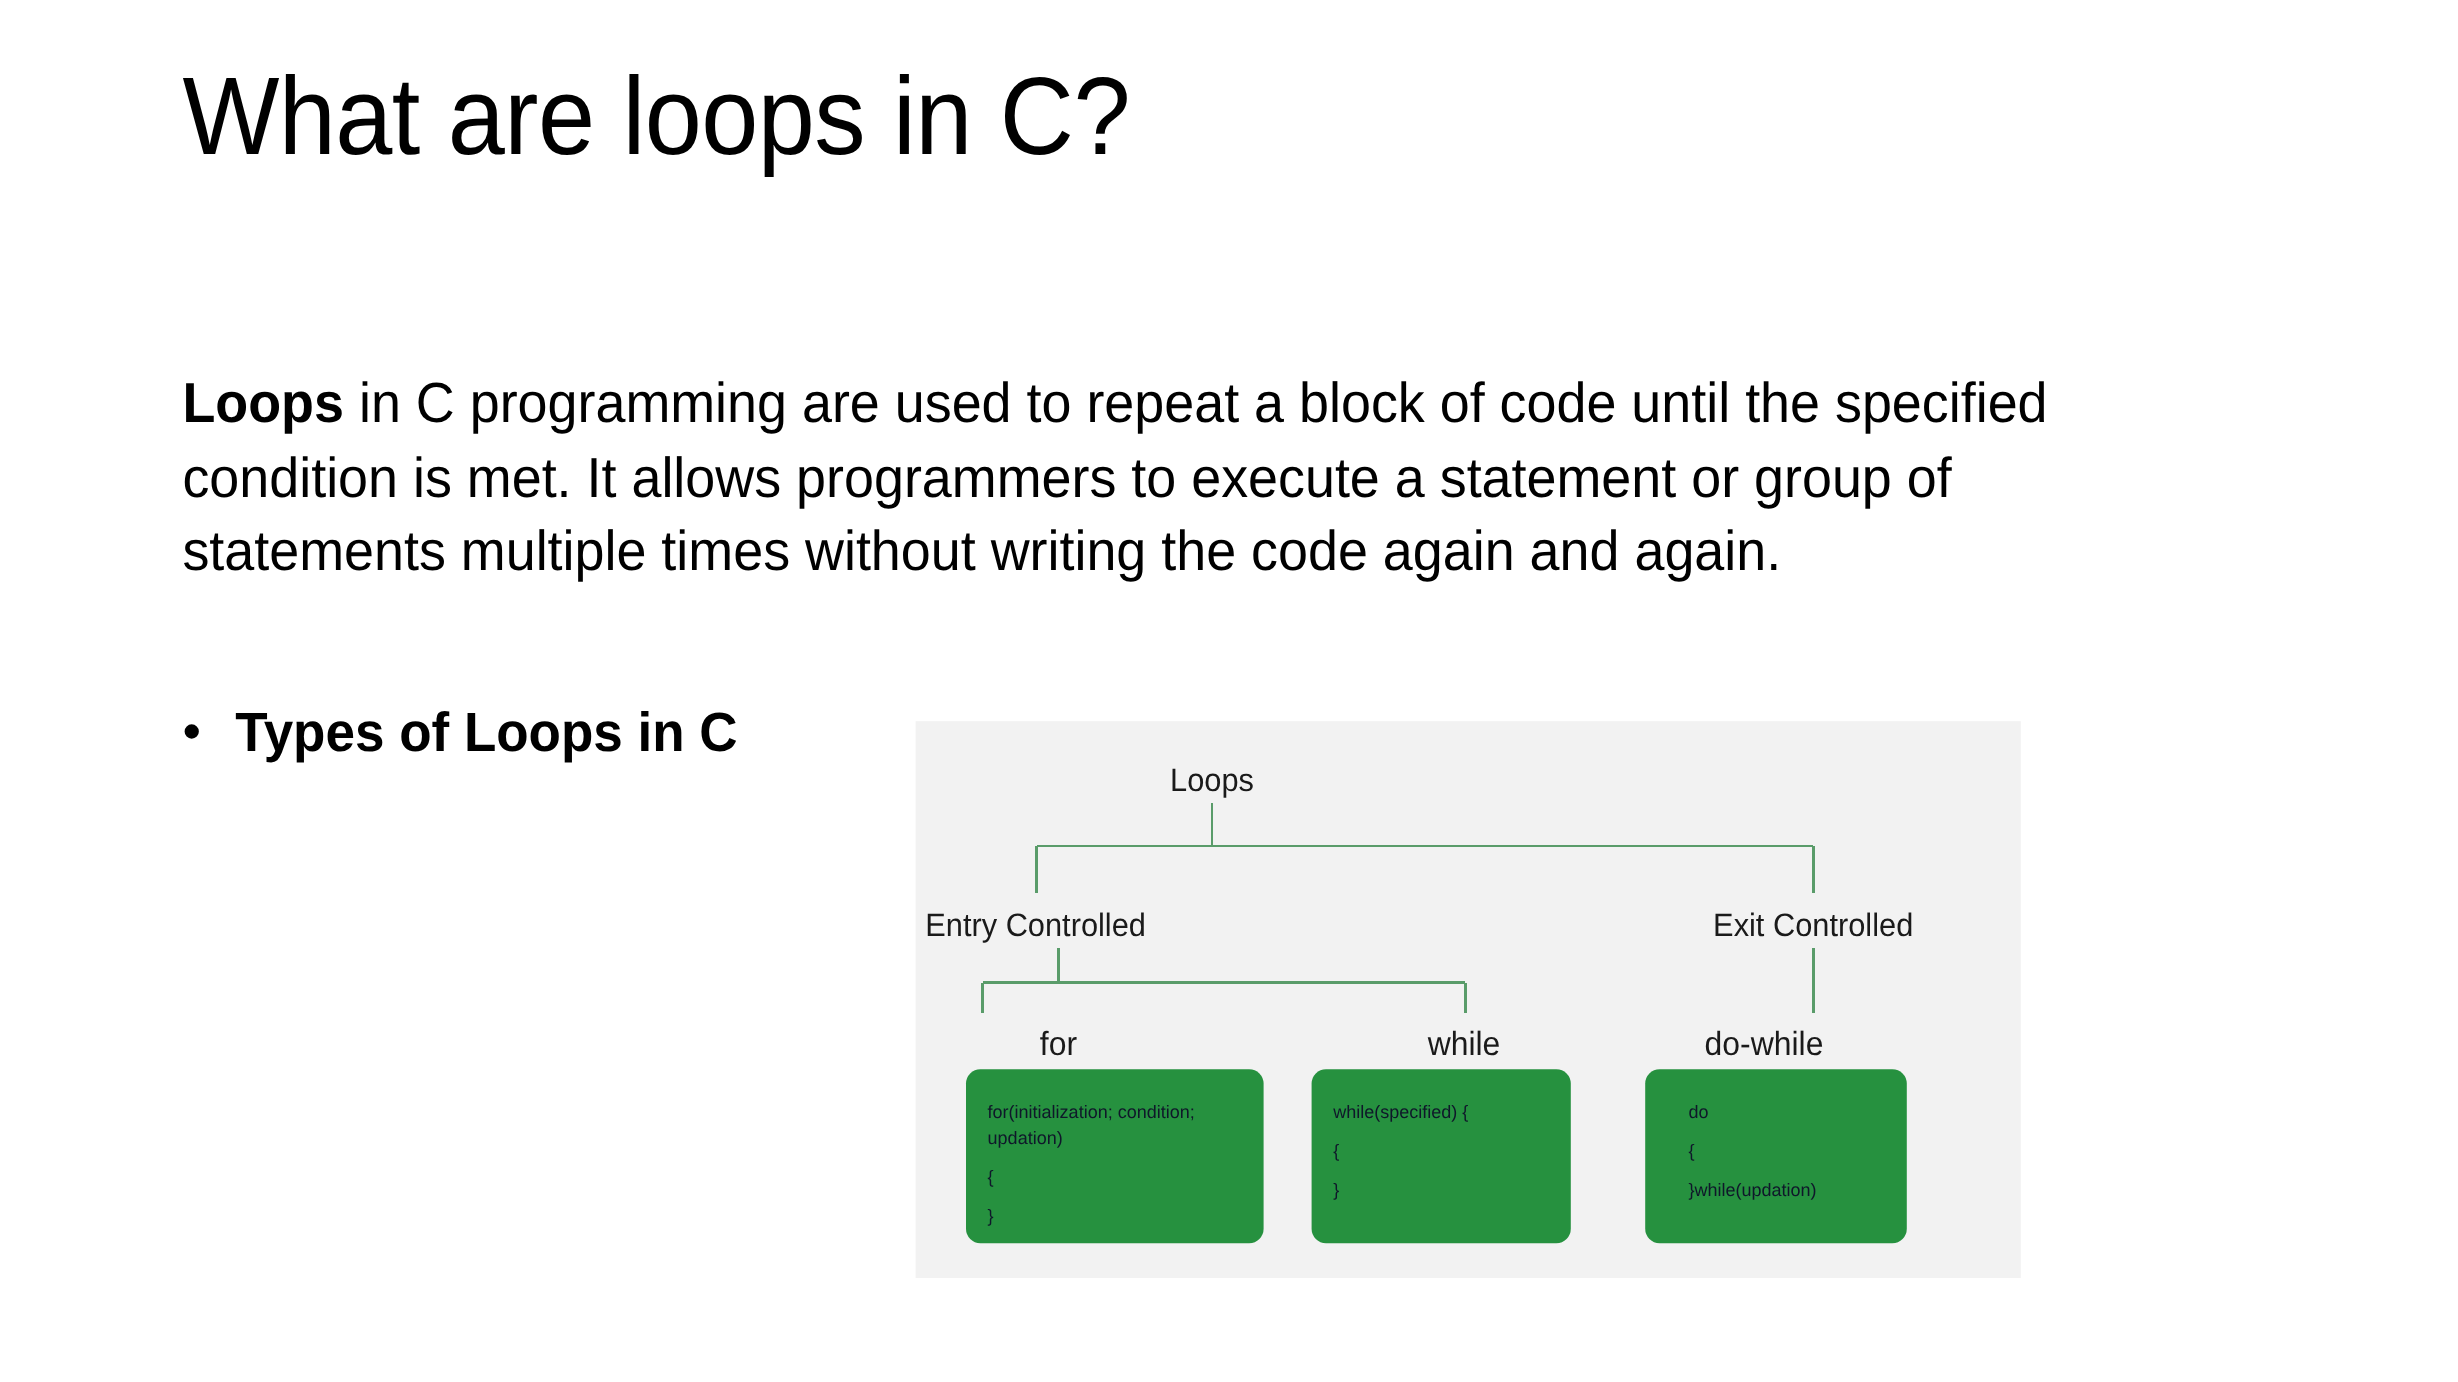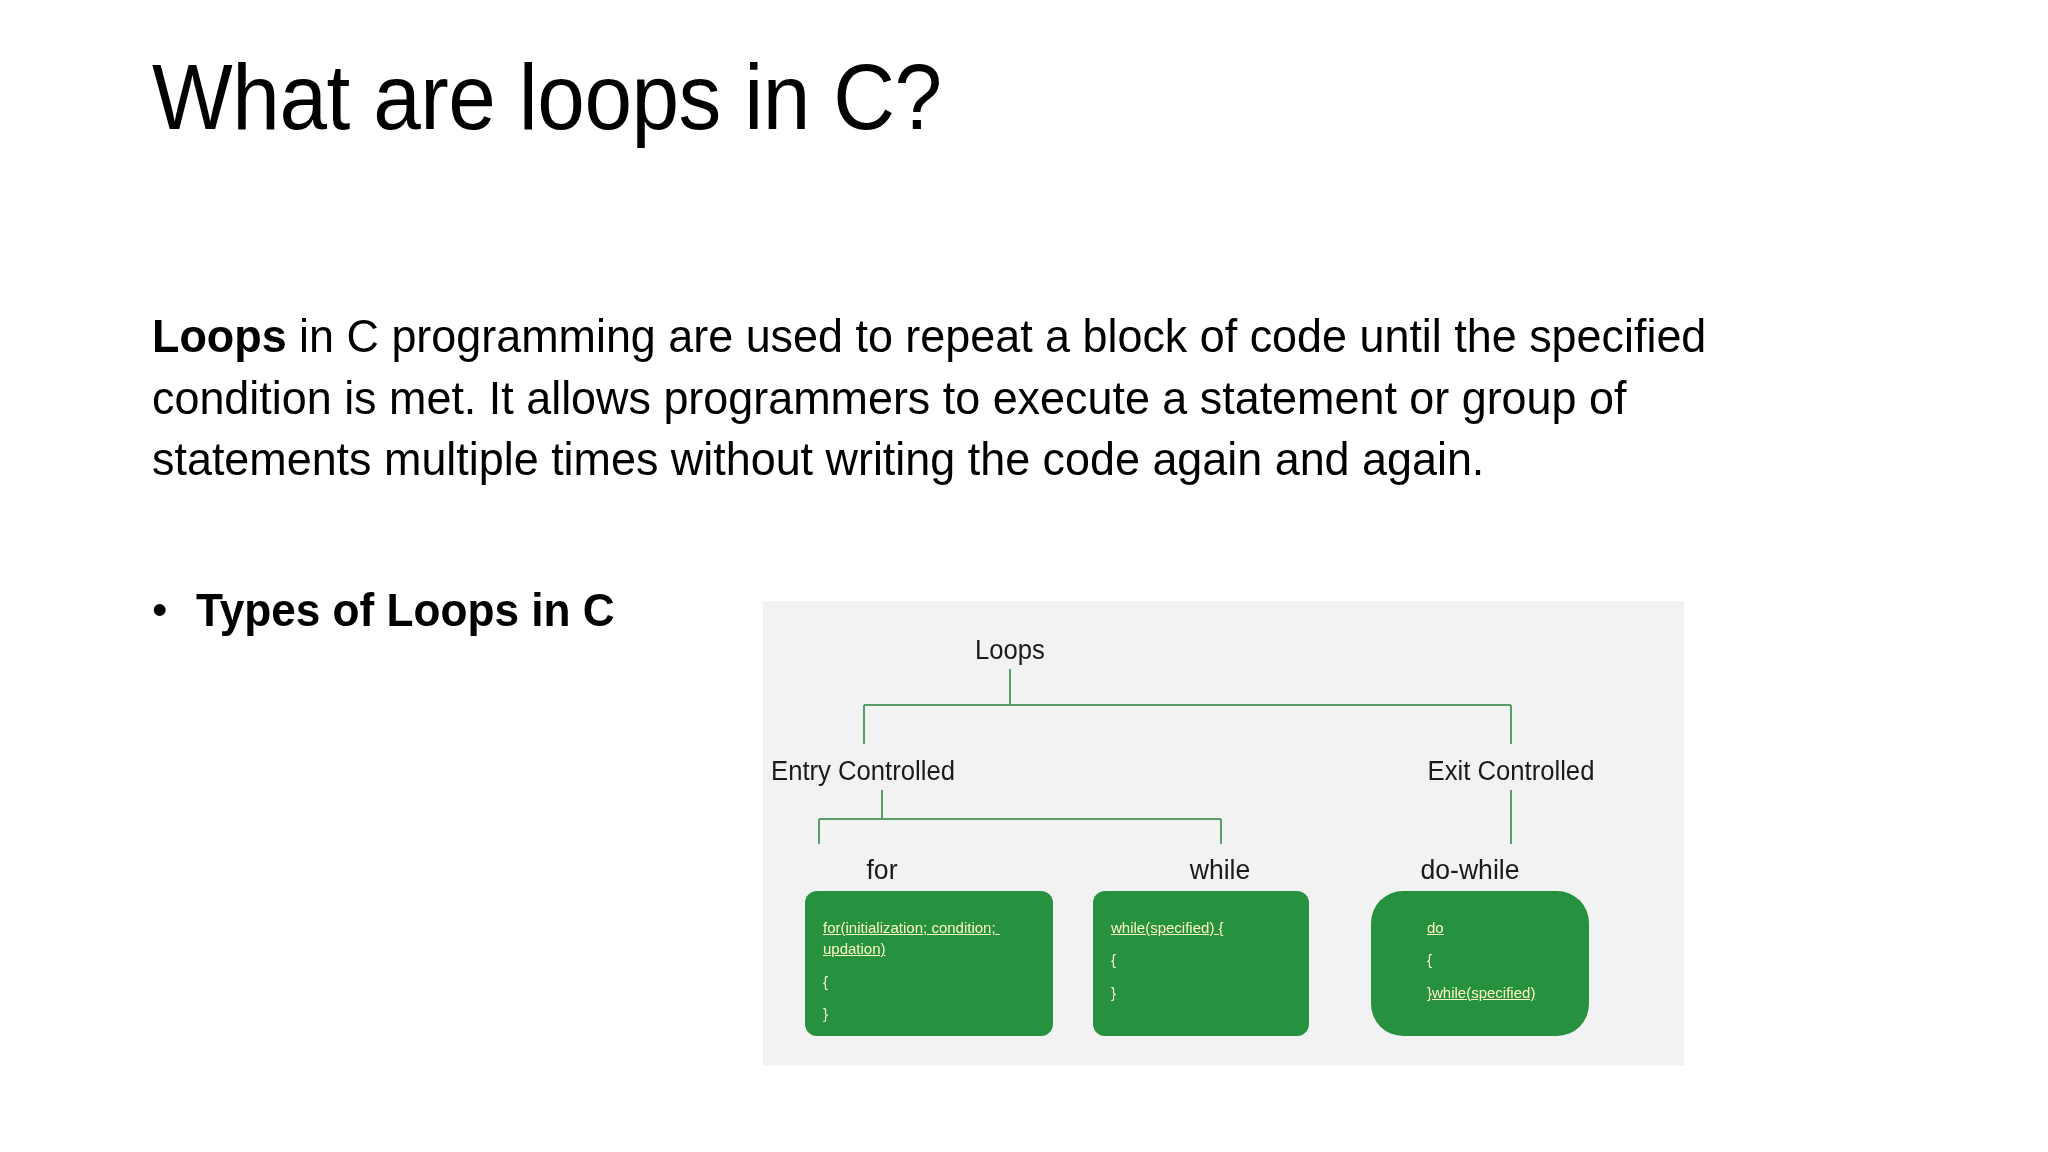--- a/index.html
+++ b/index.html
@@ -120,30 +120,29 @@
 
   .code-card {
     position: absolute;
     background: #26913f;
     border-radius: 12px;
     box-sizing: border-box;
     padding: 26px 18px 18px 18px;
   }
   .code-card.for-card    { left: 42px;  top: 290px; width: 248px; height: 145px; }
   .code-card.while-card  { left: 330px; top: 290px; width: 216px; height: 145px; }
-  .code-card.dowhile-card{ left: 608px; top: 290px; width: 218px; height: 145px; padding-left: 56px; border-radius: 32px; }
+  .code-card.dowhile-card{ left: 608px; top: 290px; width: 218px; height: 145px; padding-left: 36px; }
 
   .code-line {
     font-family: "Liberation Sans", sans-serif;
     font-size: 15px;
     line-height: 1.42;
-    color: #fef9c3;
+    color: #0f172a;
     white-space: pre-wrap;
     margin: 0;
-    text-decoration: underline;
   }
   .code-line.gap { margin-top: 11px; }
 </style>
 </head>
 <body>
 
 <div class="slide">
 
   <div class="slide-title">What are loops in C?</div>
 
@@ -198,18 +197,18 @@
 
     <div class="code-card while-card">
       <p class="code-line">while(specified) {</p>
       <p class="code-line gap">{</p>
       <p class="code-line gap">}</p>
     </div>
 
     <div class="code-card dowhile-card">
       <p class="code-line">do</p>
       <p class="code-line gap">{</p>
-      <p class="code-line gap">}while(specified)</p>
+      <p class="code-line gap">}while(updation)</p>
     </div>
 
   </div>
 
 </div>
 
 </body></html>

